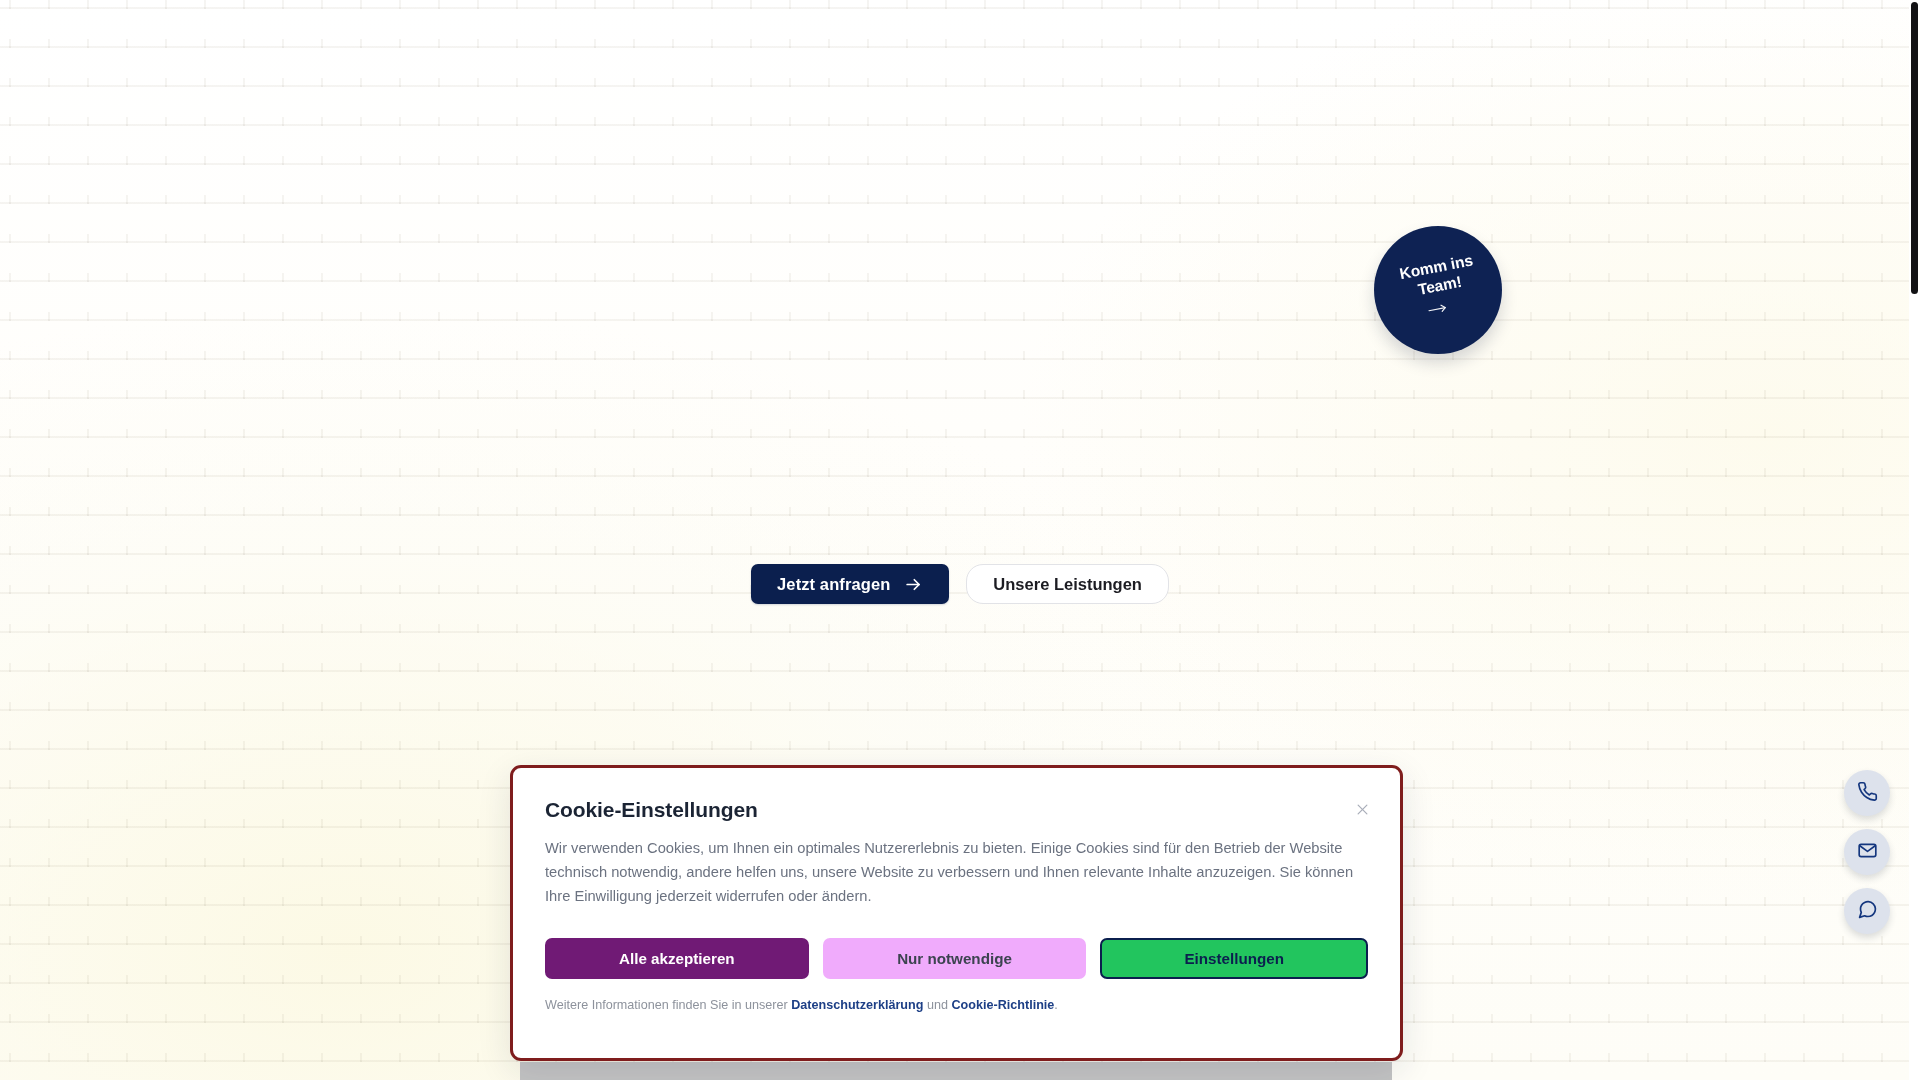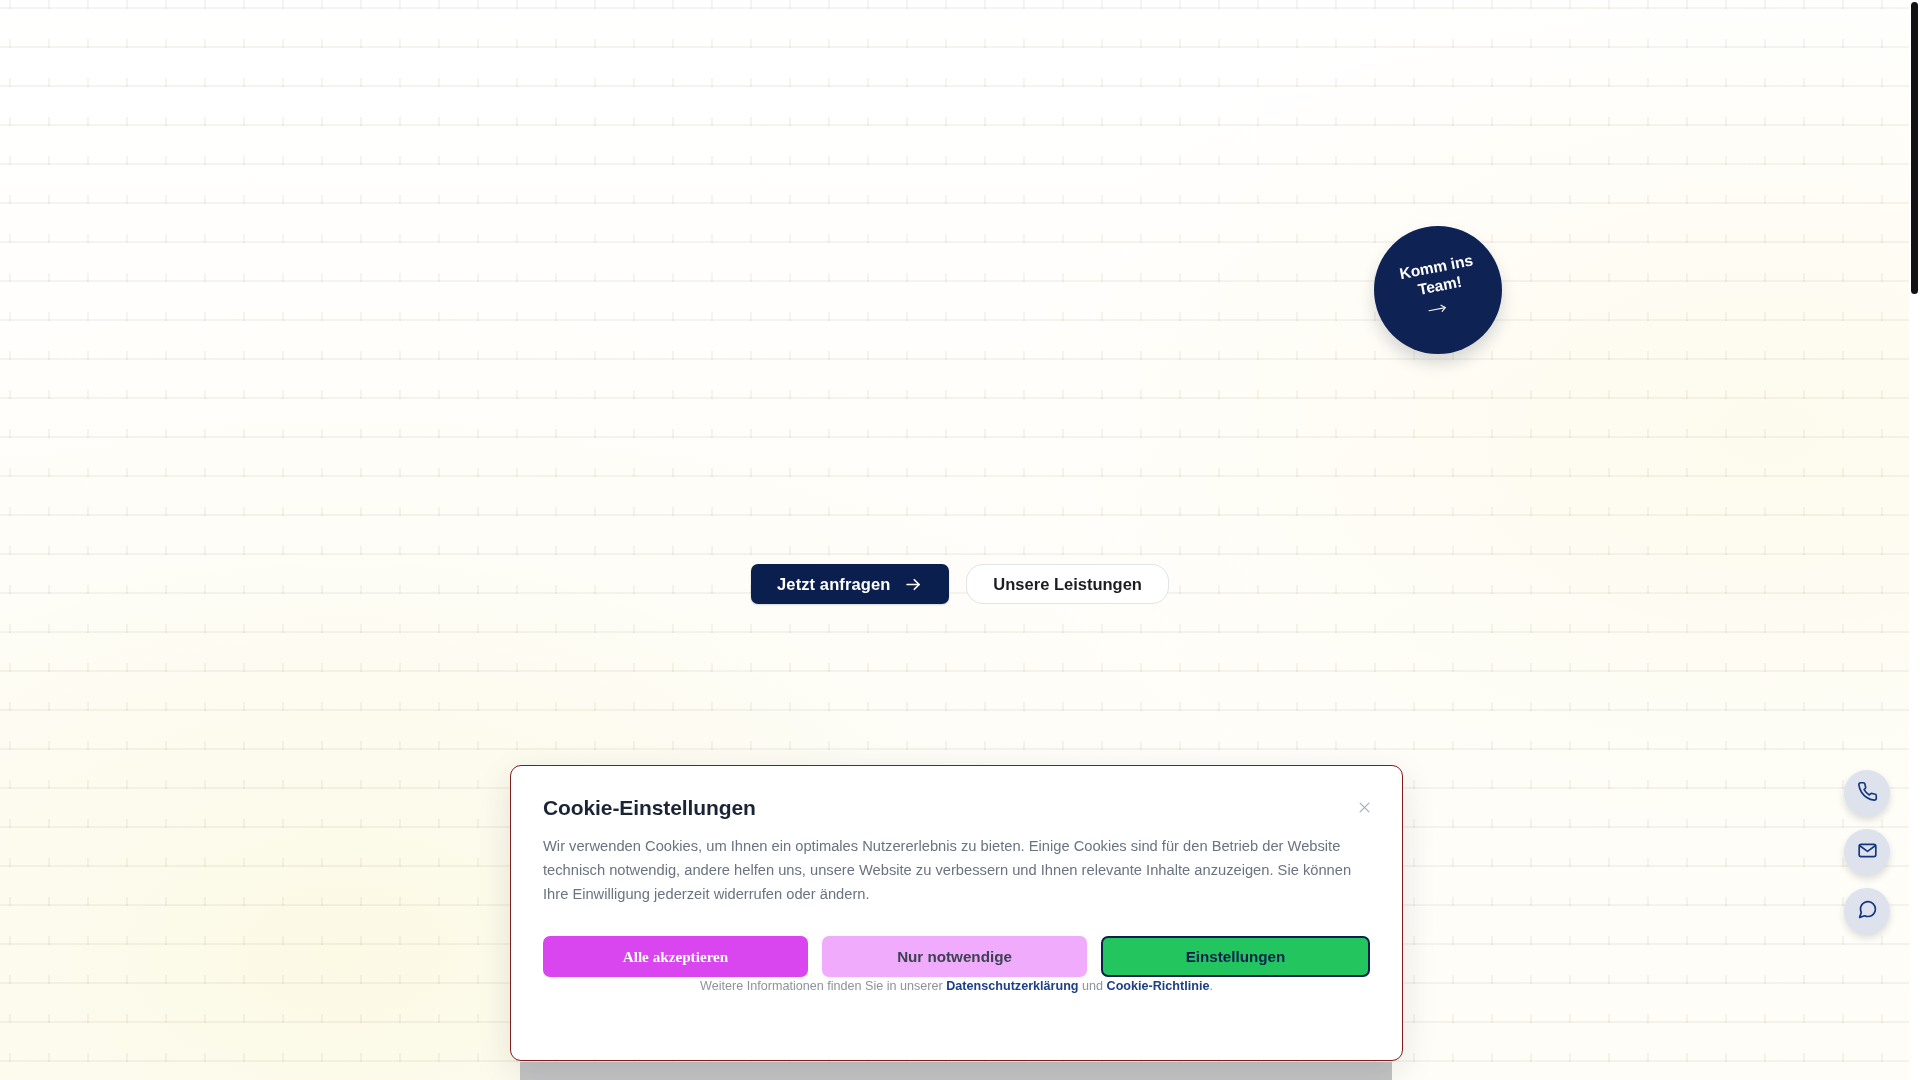--- a/index.html
+++ b/index.html
@@ -196,21 +196,21 @@
     background: #c3c3c3;
     z-index: 48;
   }
   .cookie-banner {
     position: absolute;
     left: 510px;
     top: 765px;
     width: 893px;
     min-height: 296px;
     background: #ffffff;
-    border: 1px solid #7f1d1d;
+    border: 3px solid #7f1d1d;
     border-radius: 11px;
     box-shadow: 0 10px 34px rgba(25,35,60,0.11);
     padding: 30px 32px 0 32px;
     z-index: 50;
   }
   .cookie-head {
     display: flex;
     align-items: flex-start;
     justify-content: space-between;
   }
@@ -246,30 +246,29 @@
     height: 41px;
     border-radius: 7px;
     font-size: 15.2px;
     font-weight: 700;
     cursor: pointer;
     display: inline-flex;
     align-items: center;
     justify-content: center;
     flex: 1 1 0;
   }
-  .cb-accept { background: #d946ef; color: #ffffff; border: none; font-family: Liberation Serif, serif; }
+  .cb-accept { background: #701a75; color: #ffffff; border: none; }
   .cb-necessary { background: #f0abfc; color: #3c4350; border: none; }
   .cb-settings { background: #22c55e; color: #0b1f4e; border: 2px solid #0b1f4e; }
 
   .cookie-footnote {
-    margin-top: 2px;
+    margin-top: 19px;
     color: #8d929c;
     font-size: 12.6px;
     padding-bottom: 18px;
-    text-align: center;
   }
   .cookie-footnote a {
     color: #1d3f86;
     text-decoration: none;
     font-weight: 600;
   }
 
   
   .scrollbar-track {
     position: absolute;

